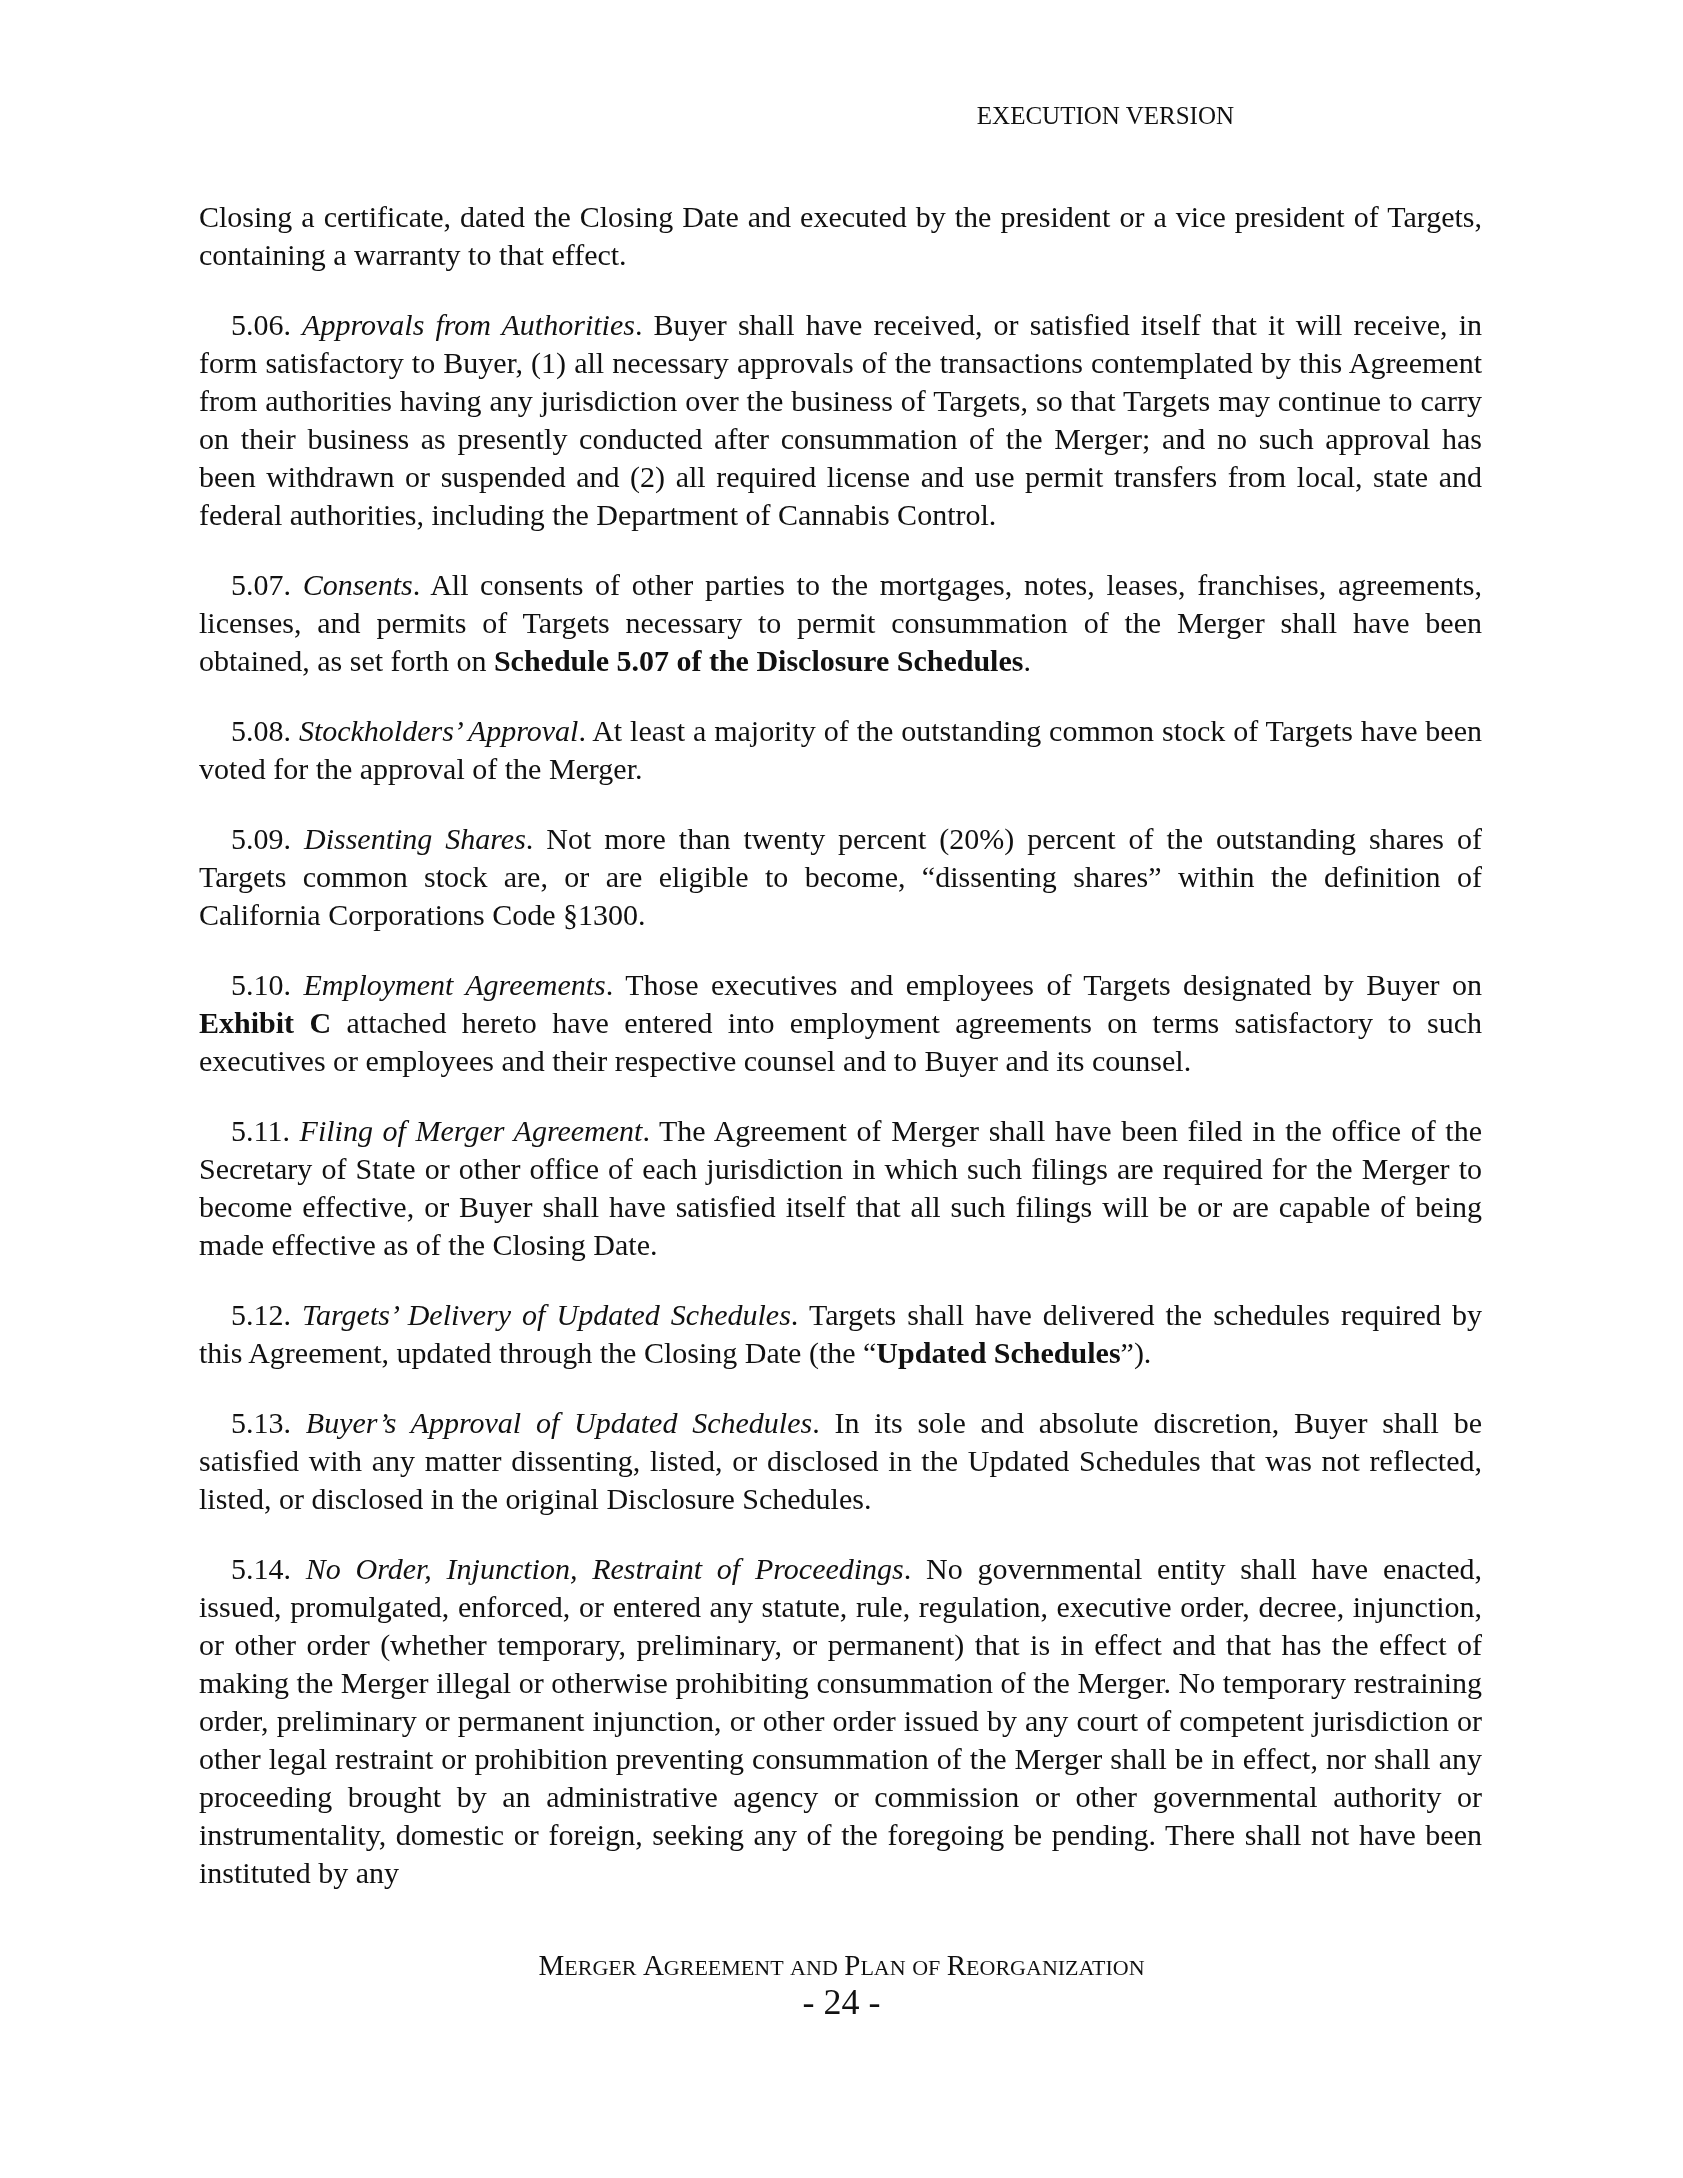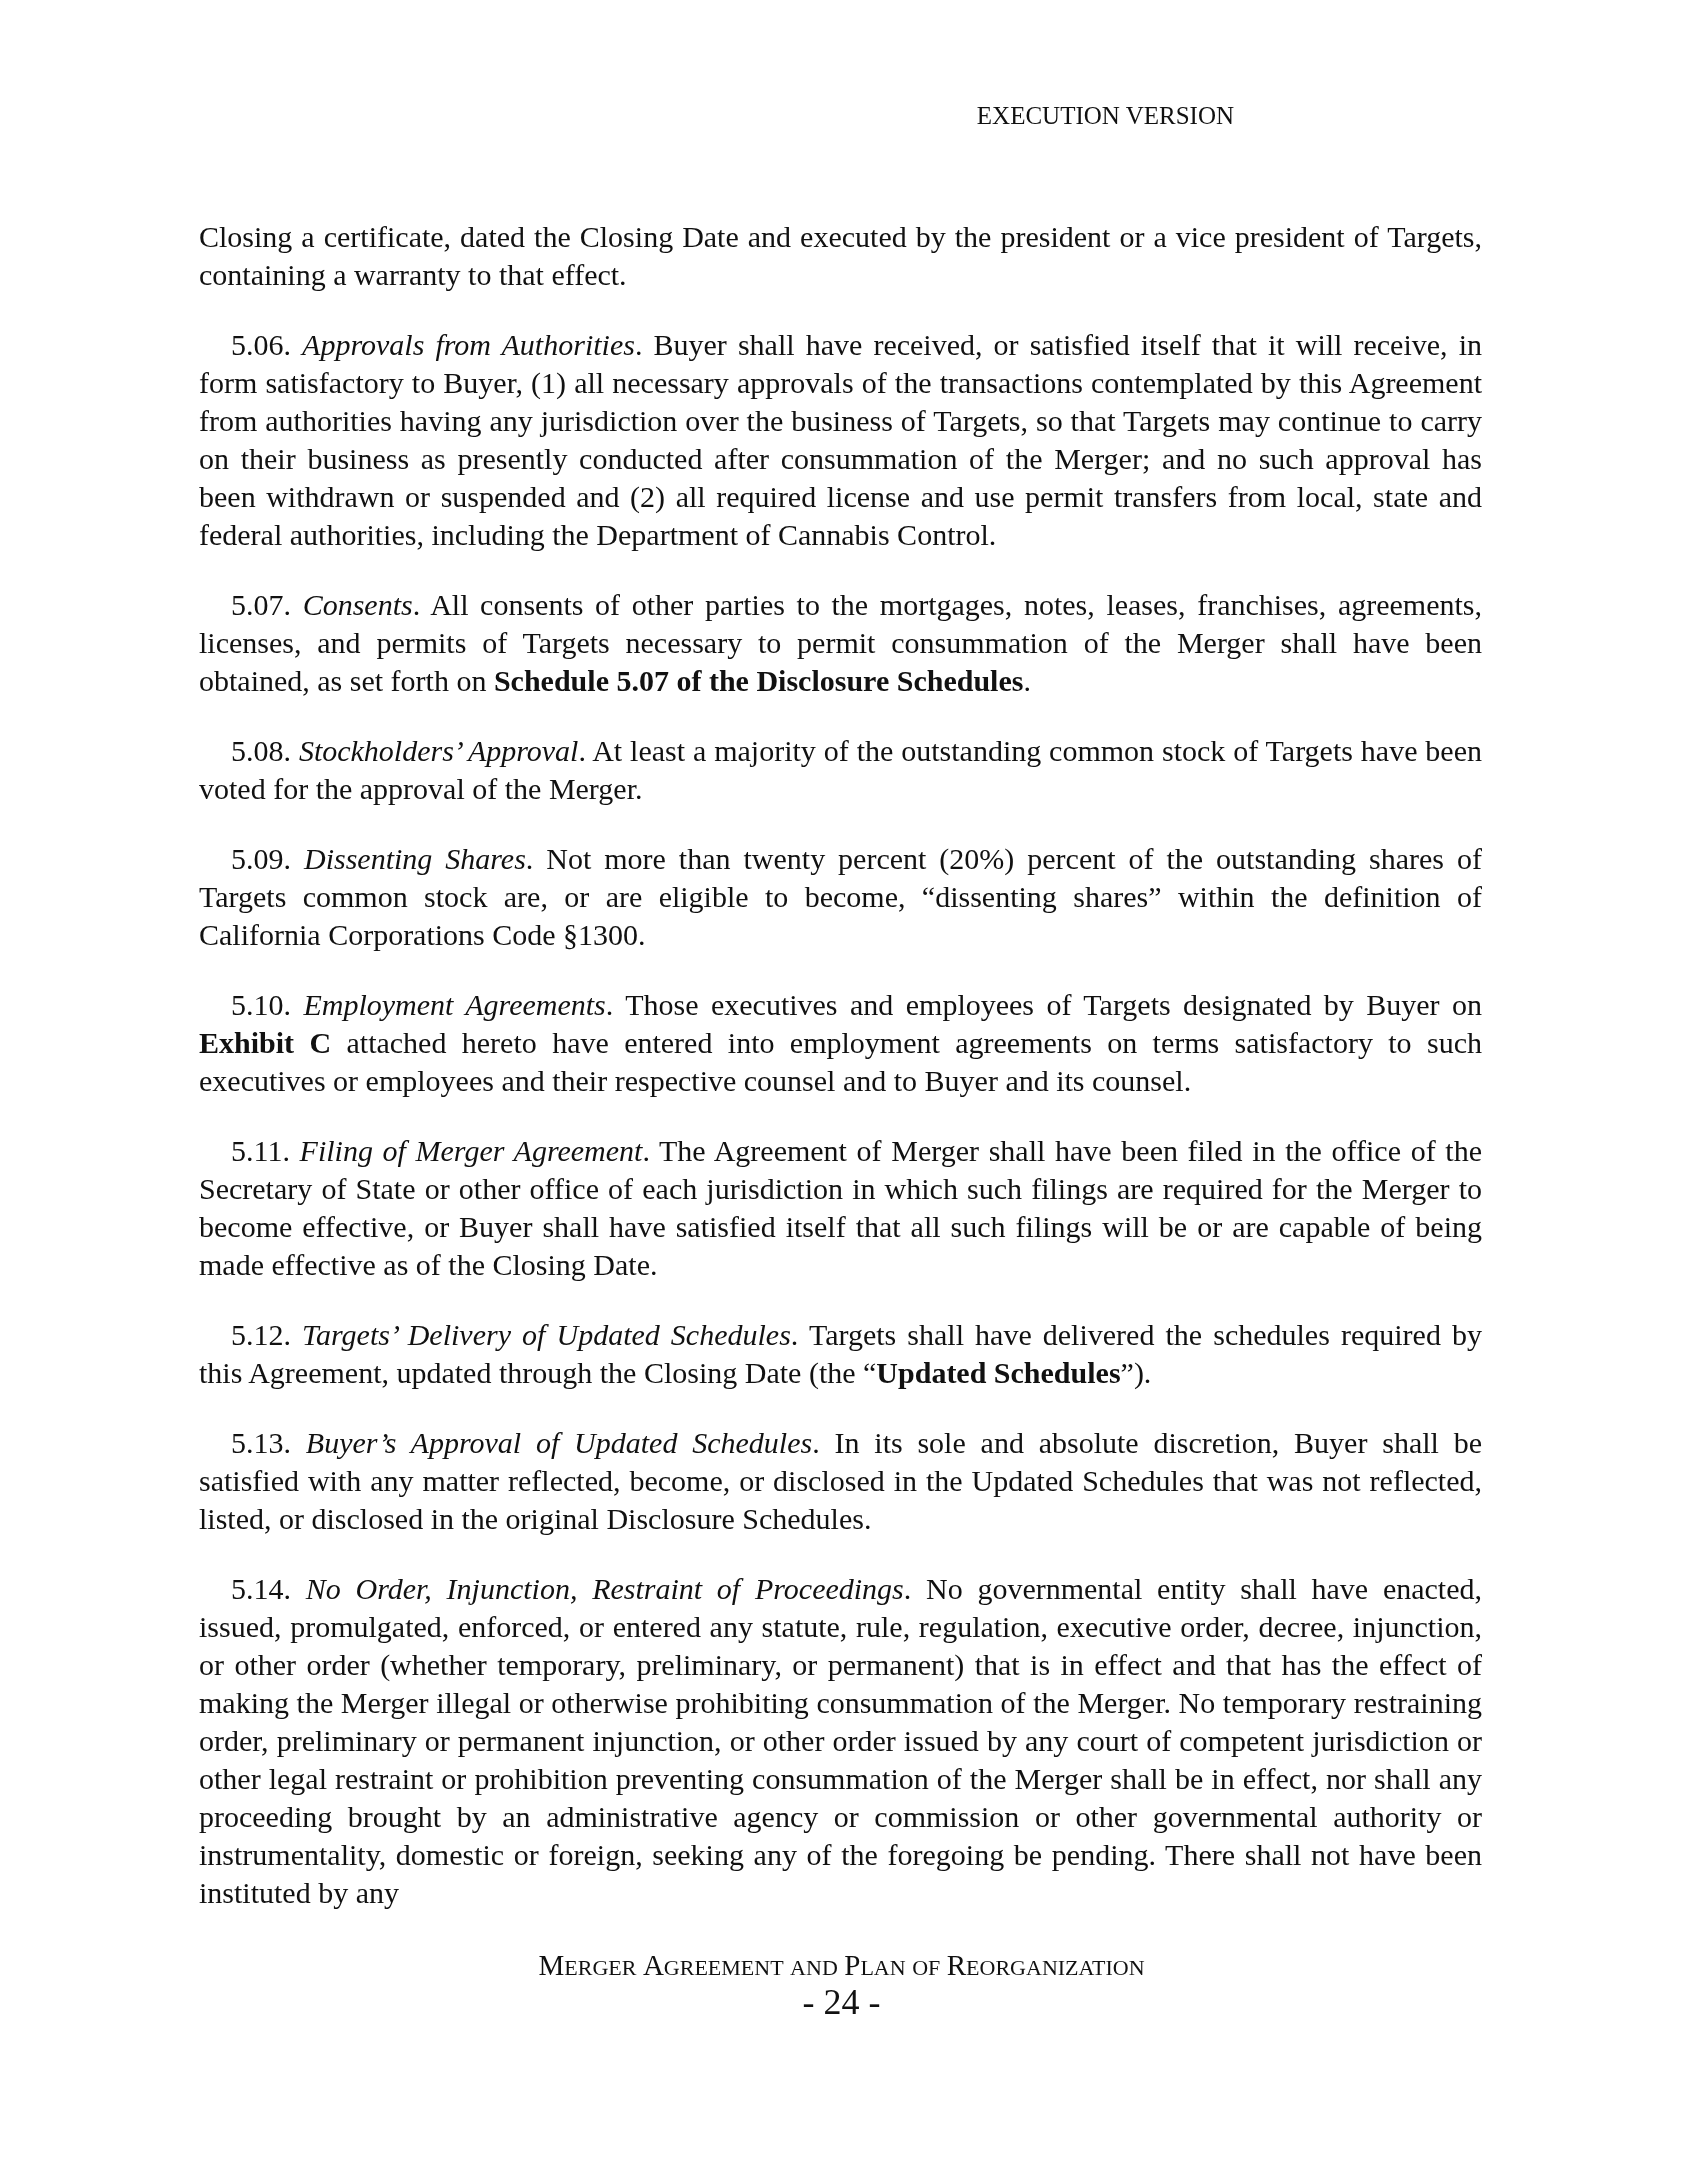--- a/index.html
+++ b/index.html
@@ -8,21 +8,21 @@
     position: absolute; left: 0; top: 0; width: 1434px; height: 2178px;
     background: #ffffff; color: #111111;
     font-family: "Liberation Serif", "DejaVu Serif", serif;
   }
   .header {
     position: absolute; right: 200px; top: 102px;
     font-size: 25px; letter-spacing: 0px; color: #111;
   }
   .body {
     position: absolute; left: 199px; top: 198px; width: 1283px;
-    font-size: 30px; line-height: 38px; text-align: justify; margin-top: 20px;
+    font-size: 30px; line-height: 38px; text-align: justify;
   }
   .para { margin: 0 0 32px 0; }
   .para.indent { text-indent: 32px; }
   .num { font-style: normal; }
   .title { font-style: italic; }
   .bold { font-weight: bold; }
   .footer {
     position: absolute; left: 0; width: 1683px; top: 1948px; text-align: center;
     font-size: 26px; line-height: 34px; color: #111;
   }
@@ -40,21 +40,21 @@
   <div class="body" id="doc-body">
 
   <p class="para"><span>Closing a certificate, dated the Closing Date and executed by the president or a vice president of Targets, containing a warranty to that effect.</span></p>
       <p class="para indent"><span class="num">5.06. </span><span class="title">Approvals from Authorities</span><span>. Buyer shall have received, or satisfied itself that it will receive, in form satisfactory to Buyer, (1) all necessary approvals of the transactions contemplated by this Agreement from authorities having any jurisdiction over the business of Targets, so that Targets may continue to carry on their business as presently conducted after consummation of the Merger; and no such approval has been withdrawn or suspended and (2) all required license and use permit transfers from local, state and federal authorities, including the Department of Cannabis Control.</span></p>
       <p class="para indent"><span class="num">5.07. </span><span class="title">Consents</span><span>. All consents of other parties to the mortgages, notes, leases, franchises, agreements, licenses, and permits of Targets necessary to permit consummation of the Merger shall have been obtained, as set forth on </span><span class="bold">Schedule 5.07 of the Disclosure Schedules</span><span>.</span></p>
       <p class="para indent"><span class="num">5.08. </span><span class="title">Stockholders’ Approval</span><span>. At least a majority of the outstanding common stock of Targets have been voted for the approval of the Merger.</span></p>
       <p class="para indent"><span class="num">5.09. </span><span class="title">Dissenting Shares</span><span>. Not more than twenty percent (20%) percent of the outstanding shares of Targets common stock are, or are eligible to become, “dissenting shares” within the definition of California Corporations Code §1300.</span></p>
       <p class="para indent"><span class="num">5.10. </span><span class="title">Employment Agreements</span><span>. Those executives and employees of Targets designated by Buyer on </span><span class="bold">Exhibit C</span><span> attached hereto have entered into employment agreements on terms satisfactory to such executives or employees and their respective counsel and to Buyer and its counsel.</span></p>
       <p class="para indent"><span class="num">5.11. </span><span class="title">Filing of Merger Agreement</span><span>. The Agreement of Merger shall have been filed in the office of the Secretary of State or other office of each jurisdiction in which such filings are required for the Merger to become effective, or Buyer shall have satisfied itself that all such filings will be or are capable of being made effective as of the Closing Date.</span></p>
       <p class="para indent"><span class="num">5.12. </span><span class="title">Targets’ Delivery of Updated Schedules</span><span>. Targets shall have delivered the schedules required by this Agreement, updated through the Closing Date (the “</span><span class="bold">Updated Schedules</span><span>”).</span></p>
-      <p class="para indent"><span class="num">5.13. </span><span class="title">Buyer’s Approval of Updated Schedules</span><span>. In its sole and absolute discretion, Buyer shall be satisfied with any matter reflected, become, or disclosed in the Updated Schedules that was not reflected, listed, or disclosed in the original Disclosure Schedules.</span></p>
+      <p class="para indent"><span class="num">5.13. </span><span class="title">Buyer’s Approval of Updated Schedules</span><span>. In its sole and absolute discretion, Buyer shall be satisfied with any matter dissenting, listed, or disclosed in the Updated Schedules that was not reflected, listed, or disclosed in the original Disclosure Schedules.</span></p>
       <p class="para indent"><span class="num">5.14. </span><span class="title">No Order, Injunction, Restraint of Proceedings</span><span>. No governmental entity shall have enacted, issued, promulgated, enforced, or entered any statute, rule, regulation, executive order, decree, injunction, or other order (whether temporary, preliminary, or permanent) that is in effect and that has the effect of making the Merger illegal or otherwise prohibiting consummation of the Merger. No temporary restraining order, preliminary or permanent injunction, or other order issued by any court of competent jurisdiction or other legal restraint or prohibition preventing consummation of the Merger shall be in effect, nor shall any proceeding brought by an administrative agency or commission or other governmental authority or instrumentality, domestic or foreign, seeking any of the foregoing be pending. There shall not have been instituted by any</span></p>
     </div>
 
   <div class="footer">
     <div id="footer-title"><span class="sc-big">M</span><span class="sc-small">ERGER</span> <span class="sc-big">A</span><span class="sc-small">GREEMENT</span> <span class="sc-small">AND</span> <span class="sc-big">P</span><span class="sc-small">LAN</span> <span class="sc-small">OF</span> <span class="sc-big">R</span><span class="sc-small">EORGANIZATION</span></div>
     <div class="pagenum">- 24 -</div>
   </div>
 
 </div>
 

